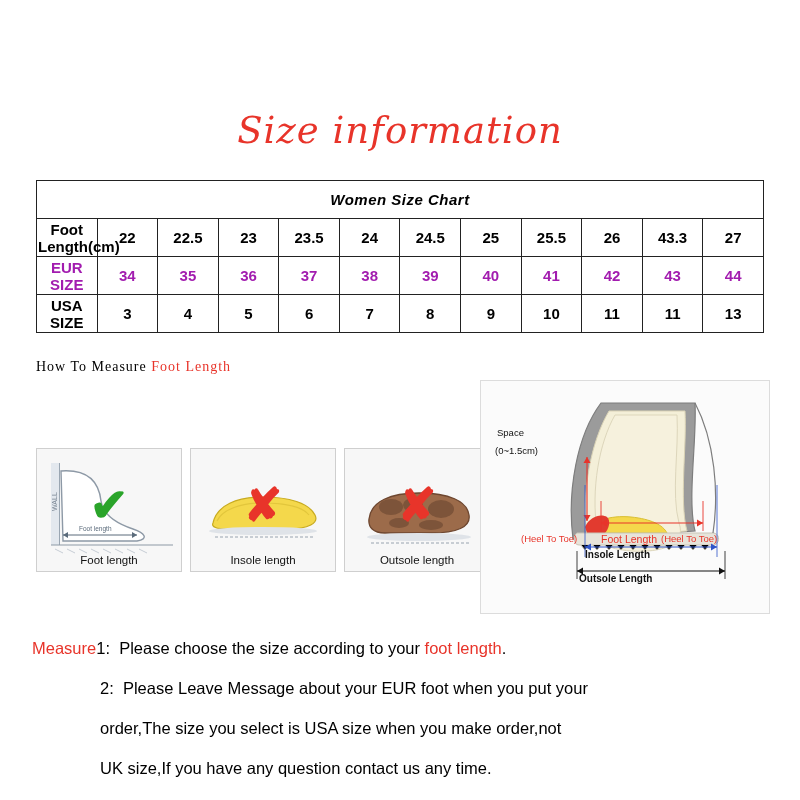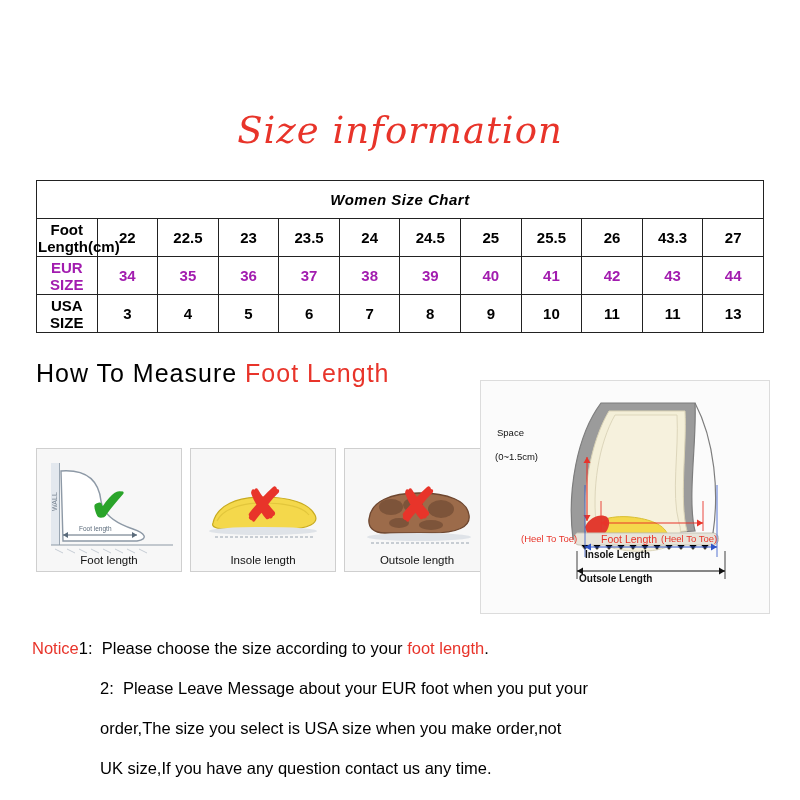--- a/index.html
+++ b/index.html
@@ -83,22 +83,22 @@
     color: #a21caf;
   }
   td.eur-label { font-size: 13.5px; }
   td.eur-val { font-size: 17px; }
   td.cm-val { font-size: 15px; }
   td.usa-val { font-size: 16px; }
 
   
   .measure-head {
     margin: 26px 0 0 36px;
-    font-size: 25px;
-    font-family: Liberation Sans, sans-serif;
+    font-size: 14px;
+    font-family: Liberation Serif, serif;
     letter-spacing: 1px;
   }
   .measure-head .hl { color: #e8342a; }
 
   .panels {
     position: absolute;
     left: 36px;
     top: 448px;
     display: flex;
     gap: 8px;
@@ -346,32 +346,32 @@
     <line x1="236" y1="104" x2="236" y2="176" stroke="#2f54c8" stroke-width="0.8"></line>
 
     <line x1="96" y1="190" x2="244" y2="190" stroke="#111" stroke-width="1.2"></line>
     <path d="M96 190 l6 -3.5 v7 z" fill="#111"></path>
     <path d="M244 190 l-6 -3.5 v7 z" fill="#111"></path>
     <line x1="96" y1="170" x2="96" y2="198" stroke="#111" stroke-width="0.8"></line>
     <line x1="244" y1="170" x2="244" y2="198" stroke="#111" stroke-width="0.8"></line>
   </svg>
 
   <div class="diag-label blk" style="left:16px; top:46px;">Space</div>
-  <div class="diag-label blk" style="left:14px; top:70px;">(0~1.5cm)</div>
+  <div class="diag-label blk" style="left:14px; top:64px;">(0~1.5cm)</div>
 
   <div class="diag-label red" style="left:40px; top:152px;">(Heel To Toe)</div>
   <div class="diag-label red" style="left:120px; top:152px; font-size:10.5px;">Foot Length</div>
   <div class="diag-label red" style="left:180px; top:152px;">(Heel To Toe)</div>
 
   <div class="diag-label blk" style="left:104px; top:168px; font-weight:bold; font-size:10px;">Insole Length</div>
   <div class="diag-label blk" style="left:98px; top:192px; font-weight:bold; font-size:10px;">Outsole Length</div>
 </div>
 
 <div class="notice">
   <div class="line1">
-    <span class="nword">Notice</span><span>1:</span>&nbsp;&nbsp;<span>Please choose the size according to your </span><span class="hl">foot length</span><span>.</span>
+    <span class="nword">Measure</span><span>1:</span>&nbsp;&nbsp;<span>Please choose the size according to your </span><span class="hl">foot length</span><span>.</span>
   </div>
   <div class="line2">
     <span>2:</span>&nbsp;&nbsp;<span>Please Leave Message about your EUR foot when you put your</span>
   </div>
   <div class="line3">order,The size you select is USA size when you make order,not</div>
   <div class="line4">UK size,If you have any question  contact us any time.</div>
 </div>
 
 </body></html>

